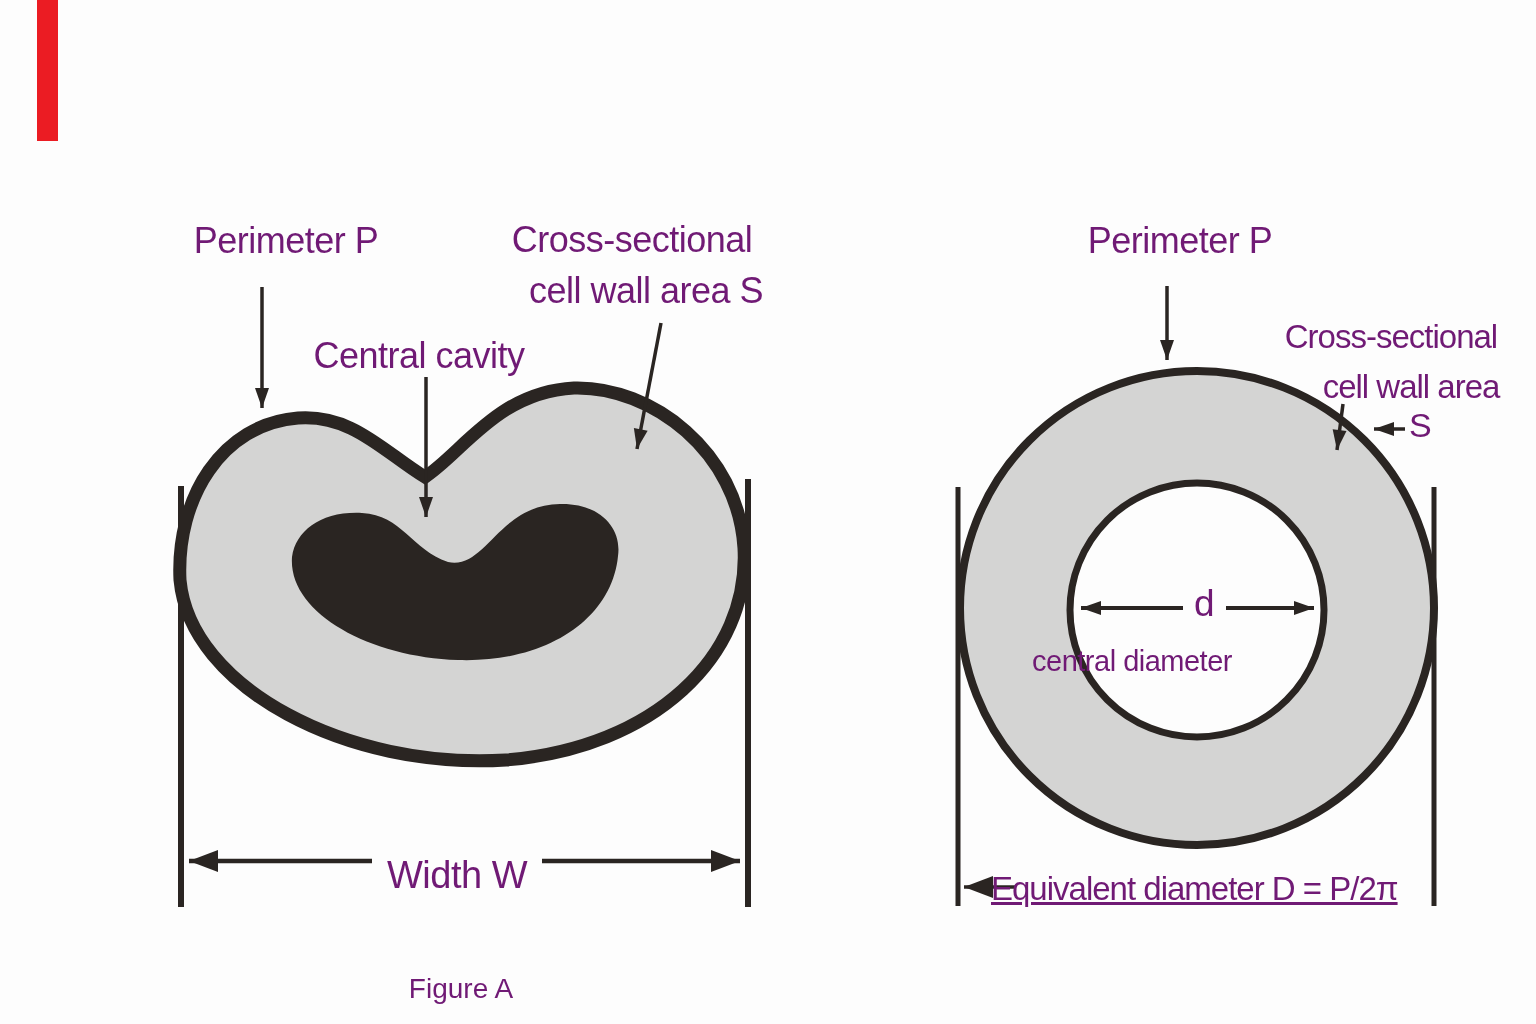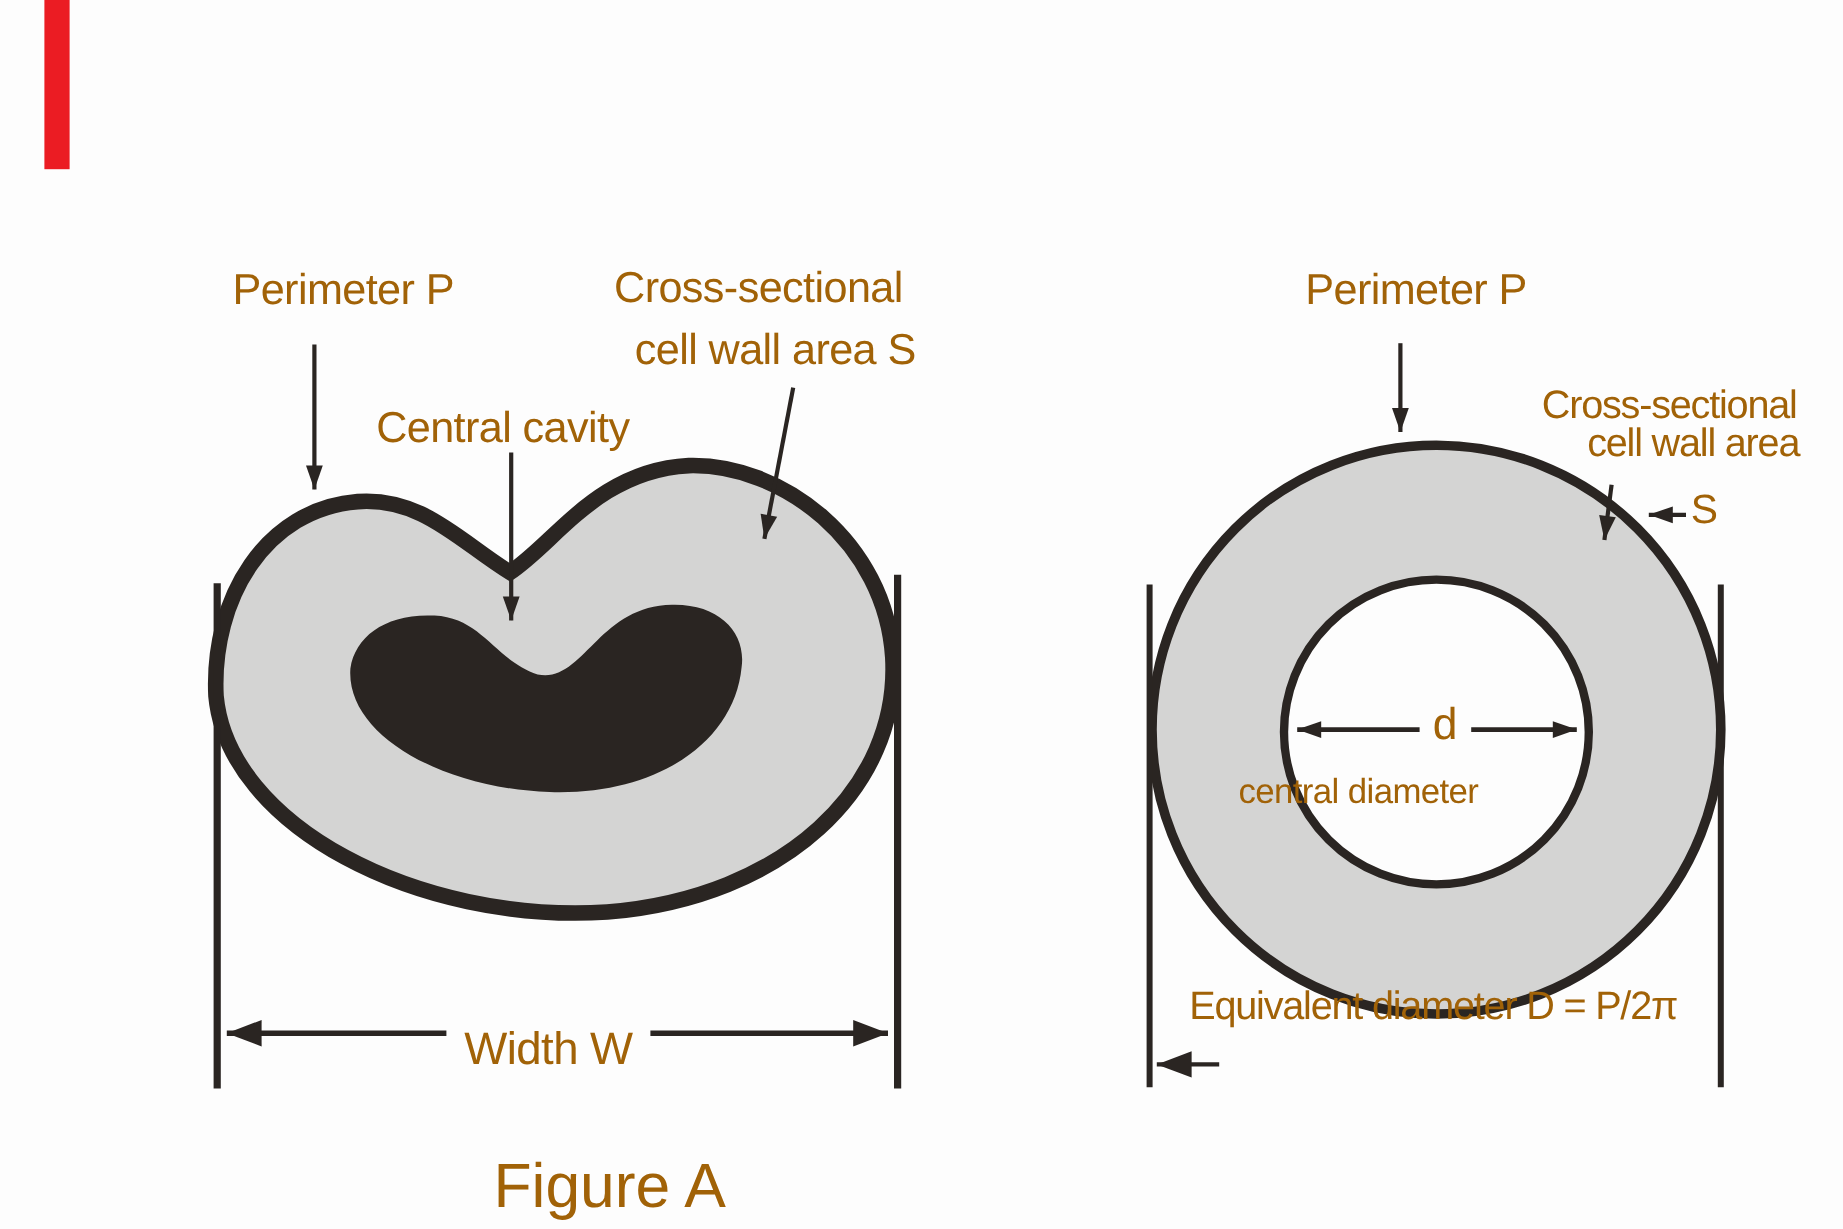--- a/index.html
+++ b/index.html
@@ -7,26 +7,26 @@
     width:1536px;height:1024px;position:relative;overflow:hidden;
     background:#fdfdfd;
     font-family:"Liberation Sans", sans-serif;
     color:#2b2a28;
   }
   .stage{position:absolute;inset:0;}
   svg.shapes{position:absolute;left:0;top:0;}
   .label{
     position:absolute;white-space:nowrap;
     transform:translate(-50%,-50%);
-    color:#a16207;letter-spacing:-0.5px;
+    color:#701a75;letter-spacing:-0.5px;
   }
   .lbl-main{font-size:36px;}
   .lbl-b{font-size:33px;letter-spacing:-1px;}
   .lbl-small{font-size:29px;letter-spacing:-0.5px;}
-  .lbl-title{font-size:52px;letter-spacing:0;margin-left:47px;}
+  .lbl-title{font-size:28px;letter-spacing:0;}
   .lbl-width{font-size:38px;}
   .lbl-d{font-size:37px;}
   .lbl-s{font-size:34px;}
   .lbl-left{transform:translate(0,-50%);}
   .red-bar{
     position:absolute;left:37px;top:0;width:21px;height:141px;
   }
 </style>
 </head>
 <body>
@@ -93,24 +93,24 @@
 
   <div class="label lbl-main" style="left:646px;top:291px;">cell wall area S</div>
 
   <div class="label lbl-width" style="left:457px;top:859px;margin-top:16px;">Width W</div>
 
   <div class="label lbl-title" style="left:461px;top:989px;">Figure A</div>
 
   <div class="label lbl-main" style="left:1180px;top:241px;">Perimeter P</div>
 
   <div class="label lbl-b" style="left:1391px;top:337px;">Cross-sectional</div>
-  <div class="label lbl-b" style="left:1411px;top:369px;">cell wall area</div>
+  <div class="label lbl-b" style="left:1411px;top:387px;">cell wall area</div>
 
   <div class="label lbl-s" style="left:1420px;top:425px;">S</div>
 
   <div class="label lbl-d" style="left:1204px;top:604px;">d</div>
 
   <div class="label lbl-small" style="left:1132px;top:661px;">central diameter</div>
 
-  <div class="label lbl-b lbl-left" style="left:991px;top:838px;">Equivalent diameter D = P/2π</div>
+  <div class="label lbl-b lbl-left" style="left:991px;top:889px;text-decoration:underline;">Equivalent diameter D = P/2π</div>
 
 
 </div>
 
 </body></html>

